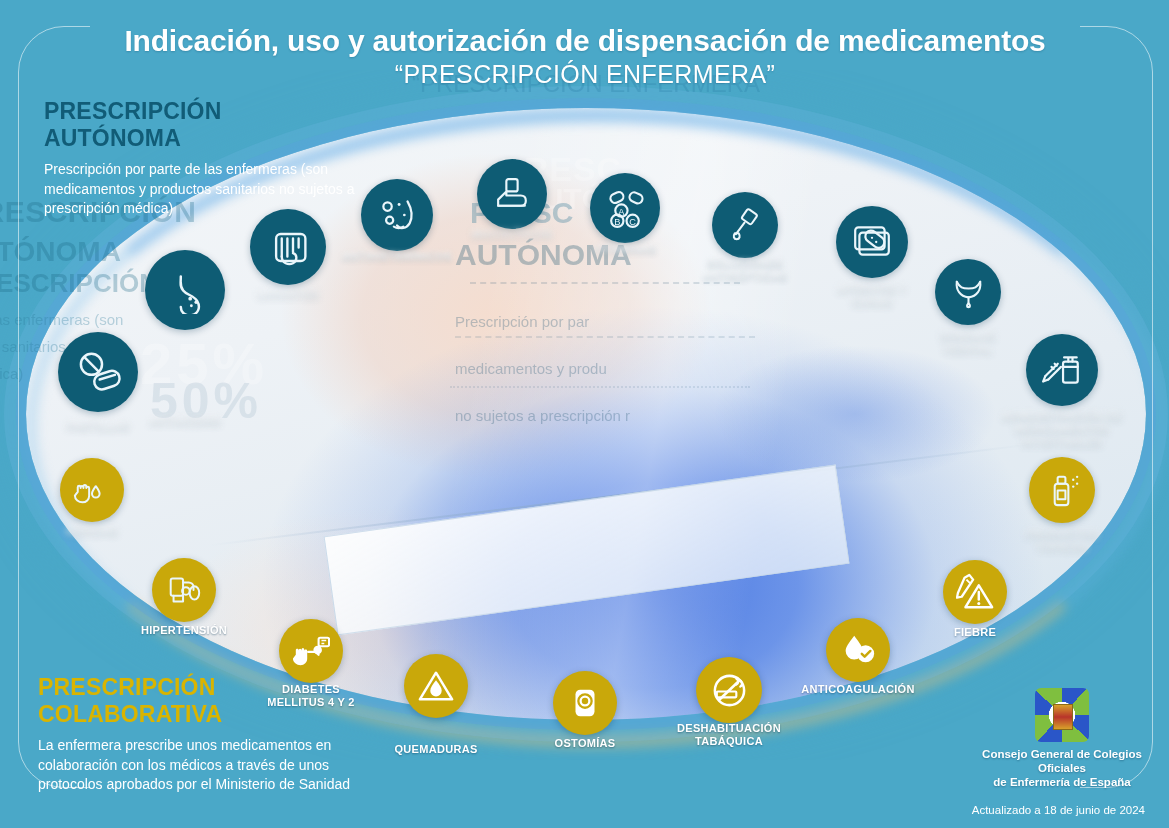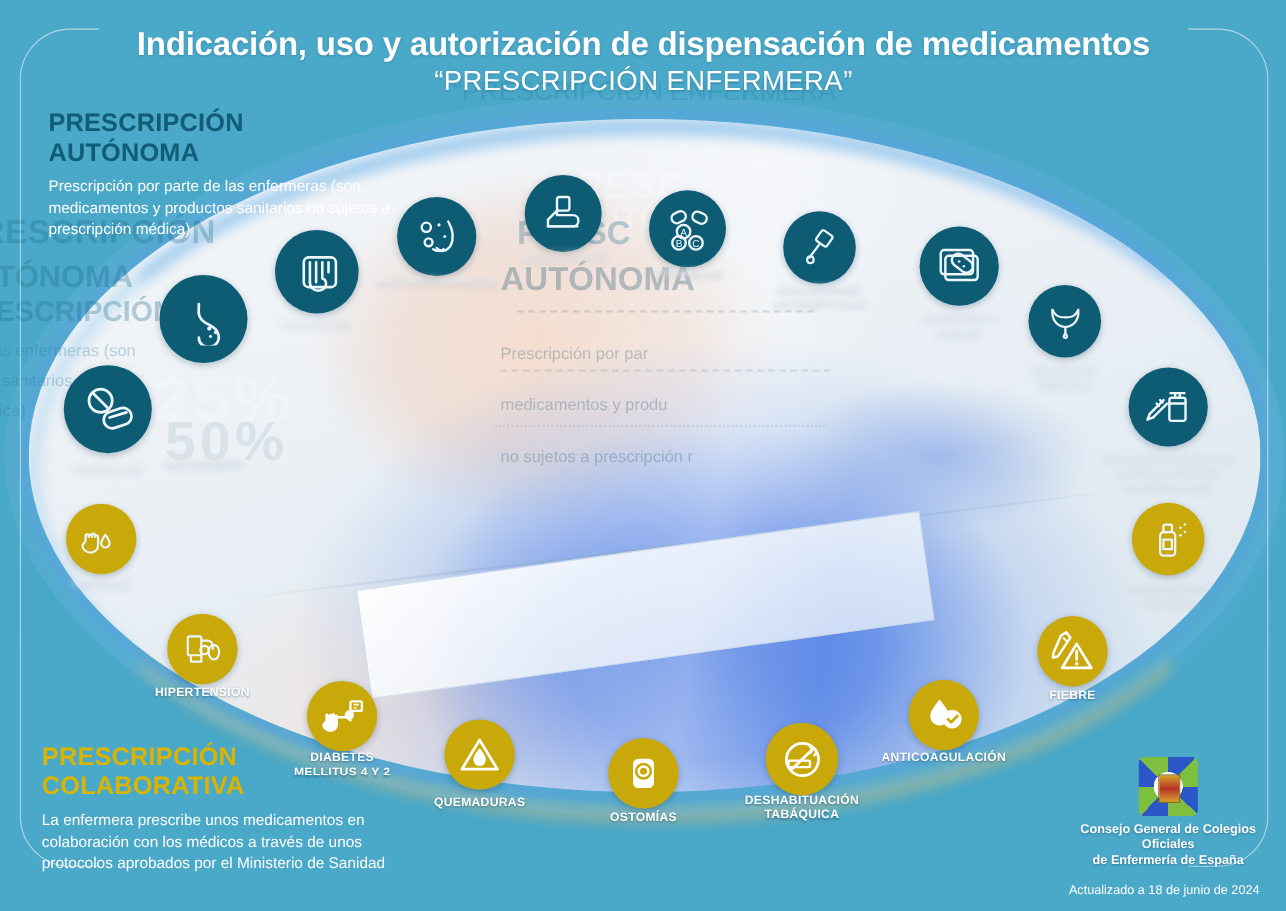--- a/index.html
+++ b/index.html
@@ -365,21 +365,21 @@
         </svg>
       </div>
       <div class="lbl" style="left: 311px; top: 683px;">DIABETES
 MELLITUS 4 Y 2</div>
       <div class="bubble gold" style="width: 64px; height: 64px; left: 436px; top: 686px;">
         <svg width="38" height="38" viewBox="0 0 40 40">
           <path d="M20 6L37 34H3z" fill="none" stroke="#fff" stroke-width="2.6" stroke-linejoin="round"></path>
           <path d="M20 14c-4 5-6 8-6 11a6 6 0 0012 0c0-3-2-6-6-11z" fill="#fff"></path>
         </svg>
       </div>
-      <div class="lbl" style="left: 436px; top: 724px;">QUEMADURAS</div>
+      <div class="lbl" style="left: 436px; top: 743px;">QUEMADURAS</div>
       <div class="bubble gold" style="width: 64px; height: 64px; left: 585px; top: 703px;">
         <svg width="38" height="38" viewBox="0 0 40 40">
           <rect x="10" y="6" width="20" height="28" rx="5" fill="#fff"></rect>
           <circle cx="20" cy="18" r="7" fill="none" stroke="#c9a80a" stroke-width="2.4"></circle>
           <circle cx="20" cy="18" r="3.4" fill="#c9a80a"></circle>
         </svg>
       </div>
       <div class="lbl" style="left: 585px; top: 737px;">OSTOMÍAS</div>
       <div class="bubble gold" style="width: 66px; height: 66px; left: 729px; top: 690px;">
         <svg width="39" height="39" viewBox="0 0 40 40">

